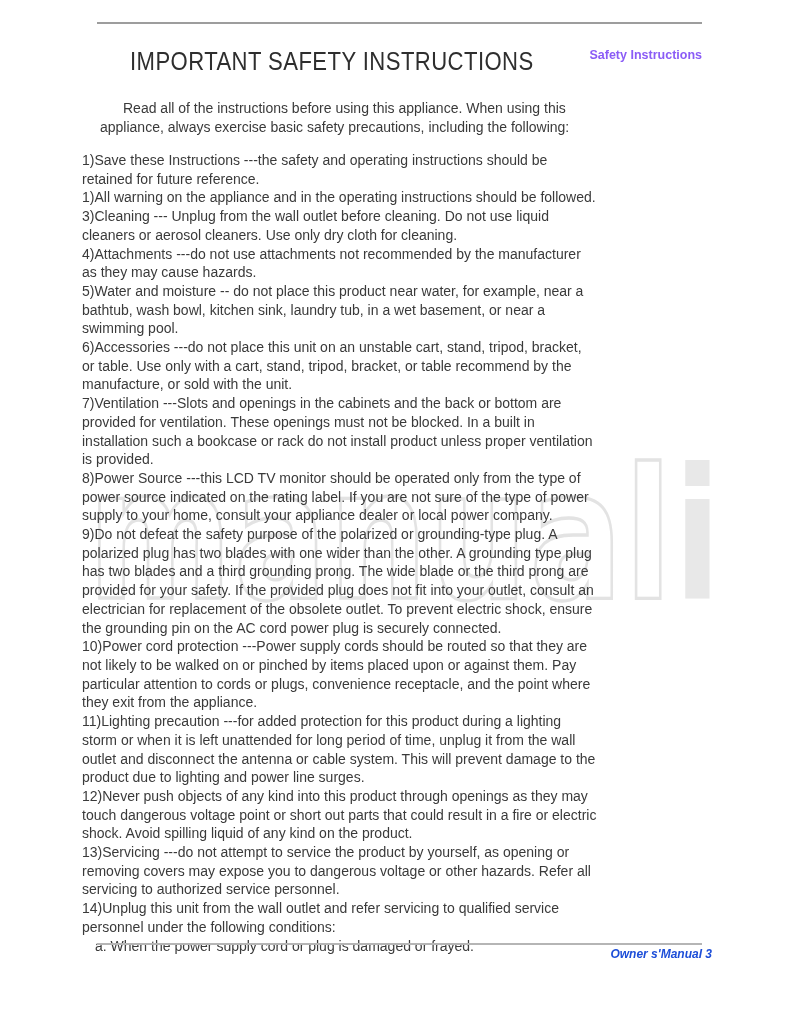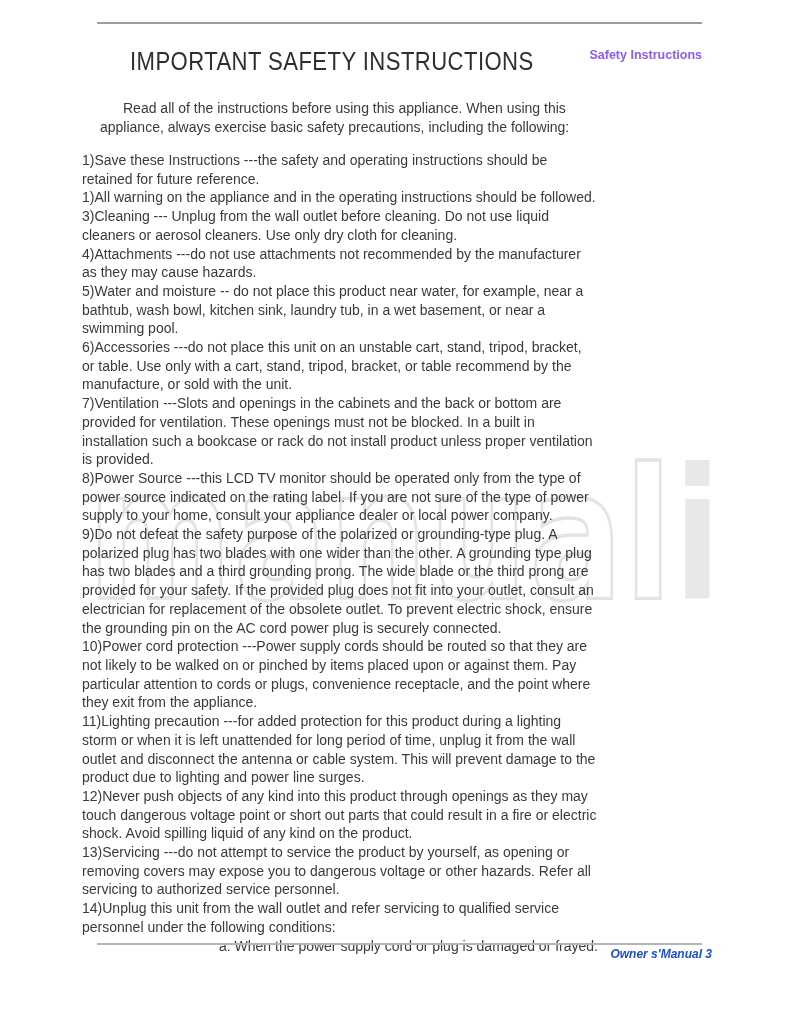--- a/index.html
+++ b/index.html
@@ -26,21 +26,21 @@
   .intro {
     position:absolute; top:81px; left:82px; width:630px;
     font-size:14px; line-height:18.7px; color:#3a3a3a;
     white-space:pre-line; text-indent:23px; z-index:2; margin:18px;
   }
   .body-text {
     position:absolute; top:151px; left:82px; width:640px;
     font-size:14px; line-height:18.7px; color:#3a3a3a; z-index:1;
   }
   .body-text p { margin:0; white-space:pre-line; }
-  .body-text p.sub-item { padding-left:13px;text-align:center; }
+  .body-text p.sub-item { padding-left:13px; }
   .watermark {
     position:absolute; top:432px; left:88px;
     font-family:"DejaVu Sans", sans-serif; font-weight:bold;
     font-size:138px; letter-spacing:2px; line-height:1.15;
     transform:scaleY(1.32); transform-origin:left top;
     white-space:nowrap; z-index:0; user-select:none; pointer-events:none;
   }
   .wm-outline { color:transparent; -webkit-text-stroke:2.5px #e3e3e3; }
   .wm-solid   { color:#e8e8e8; }
   .rule-bottom {

